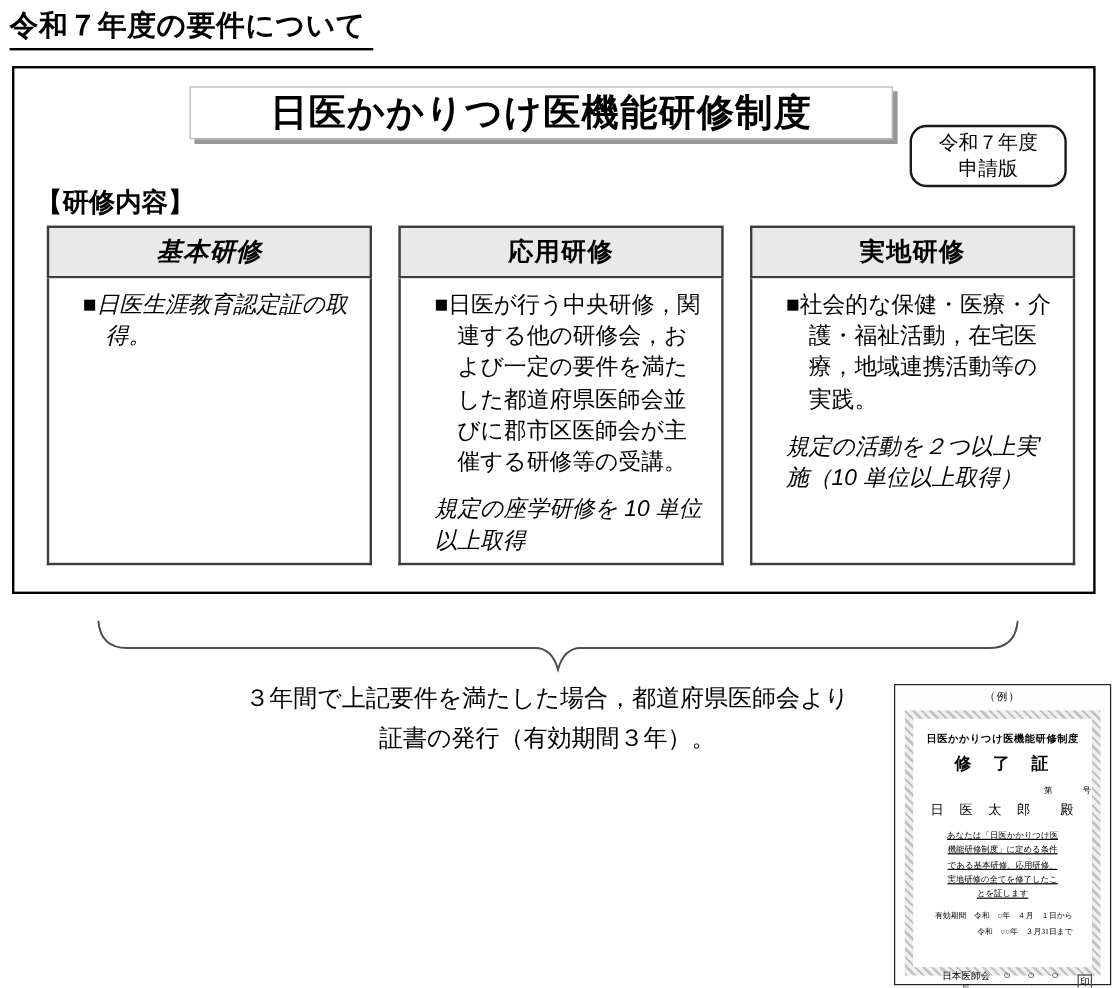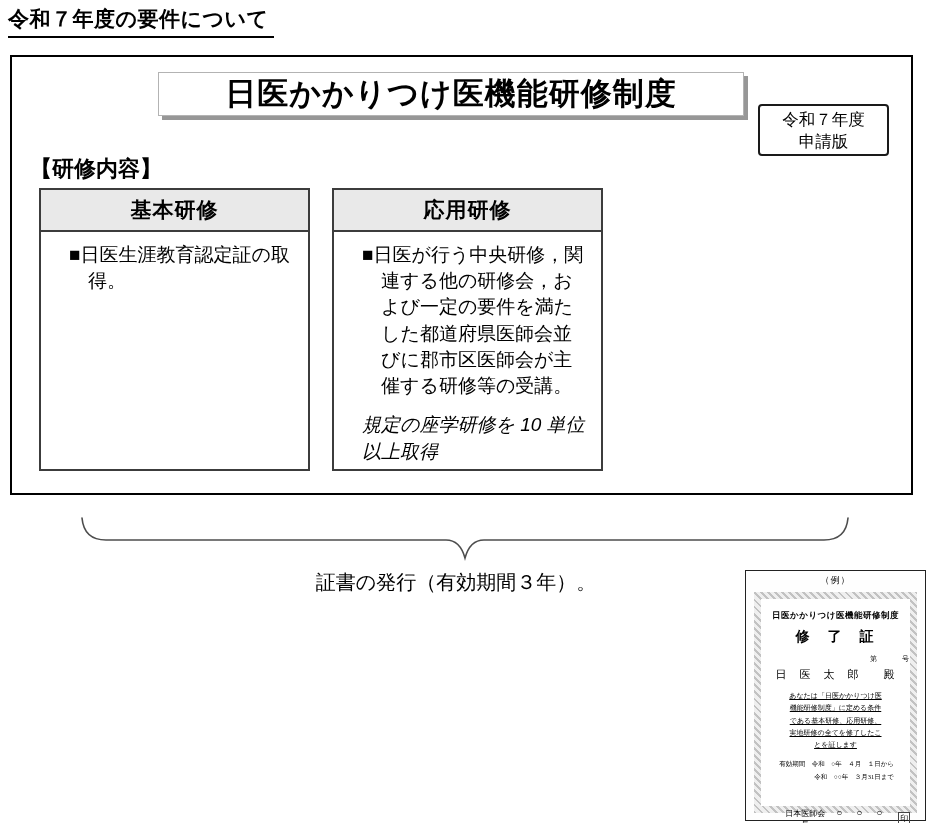--- a/index.html
+++ b/index.html
@@ -8,21 +8,21 @@
     position:relative;
     width:927px; height:823px;
     font-family:"Liberation Sans","DejaVu Sans",sans-serif;
     color:#000;
     overflow:hidden;
   }
 
   
   .page-title {
     position:absolute; left:8px; top:5px;
-    font-size:21px; font-weight:bold;
+    font-size:24px; font-weight:bold;
     border-bottom:2.5px solid #000;
     padding:0 6px 3px 0;
     letter-spacing:0.5px;
   }
 
   
   .outer-box {
     position:absolute; left:10px; top:55px;
     width:903px; height:440px;
     border:2px solid #000; background:#fff;
@@ -35,34 +35,34 @@
     border:1px solid #b3b3b3;
     box-shadow:4px 4px 0 #979797;
     display:flex; align-items:center; justify-content:center;
     font-size:31px; font-weight:bold; letter-spacing:1px;
     white-space:nowrap;
   }
 
   .edition-box {
     position:absolute; left:746px; top:47px;
     width:131px; height:52px;
-    border:2px solid #1a1a1a; border-radius:4px;
+    border:2px solid #1a1a1a; border-radius:14px;
     background:#fff;
     display:flex; flex-direction:column; align-items:center; justify-content:center;
     font-size:16.5px; line-height:1.35;
   }
 
   .section-label {
     position:absolute; left:18px; top:97px;
     font-size:22px; font-weight:600;
   }
 
   
   .column { position:absolute; top:131px; width:271px; }
-  .column.c1 { left:27px; }
+  .column.c1 { left:27px;font-style:italic; }
   .column.c2 { left:320px; }
   .column.c3 { left:613px; }
 
   .col-header {
     height:44px;
     border:2px solid #3c3c3c;
     background:#e9e9e9;
     display:flex; align-items:center; justify-content:center;
     font-size:21px; font-weight:bold; letter-spacing:1px;
   }
@@ -148,29 +148,37 @@
   </div>
 
   <div class="column c2">
     <div class="col-header">応用研修</div>
     <div class="col-body">
       <p class="bullet-para">■日医が行う中央研修，関連する他の研修会，および一定の要件を満たした都道府県医師会並びに郡市区医師会が主催する研修等の受講。</p>
       <p class="note-para">規定の座学研修を 10 単位以上取得</p>
     </div>
   </div>
 
+  <div class="column c3">
+    <div class="col-header">実地研修</div>
+    <div class="col-body">
+      <p class="bullet-para">■社会的な保健・医療・介護・福祉活動，在宅医療，地域連携活動等の実践。</p>
+      <p class="note-para">規定の活動を２つ以上実施（10 単位以上取得）</p>
+    </div>
+  </div>
 </div>
 
 <div class="brace-wrap">
   <svg width="770" height="50" viewBox="0 0 770 50">
     <path d="M 2 4 Q 4 26 26 26 L 366 26 Q 380 26 385 44 Q 390 26 404 26 L 744 26 Q 766 26 768 4" fill="none" stroke="#4d4d4d" stroke-width="1.6" stroke-linecap="round"></path>
   </svg>
 </div>
 
 <div class="conclusion">
+  <div>３年間で上記要件を満たした場合，都道府県医師会より</div>
   <div><span>証書の発行</span><span class="bold-goth">（有効期間３年）</span><span>。</span></div>
 </div>
 
 <div class="certificate">
   <div class="cert-example">（例）</div>
   <div class="cert-frame">
     <div class="cert-inner">
       <div class="cert-systitle">日医かかりつけ医機能研修制度</div>
       <div class="cert-title">修　了　証</div>
       <div class="cert-number">第　　　号</div>

